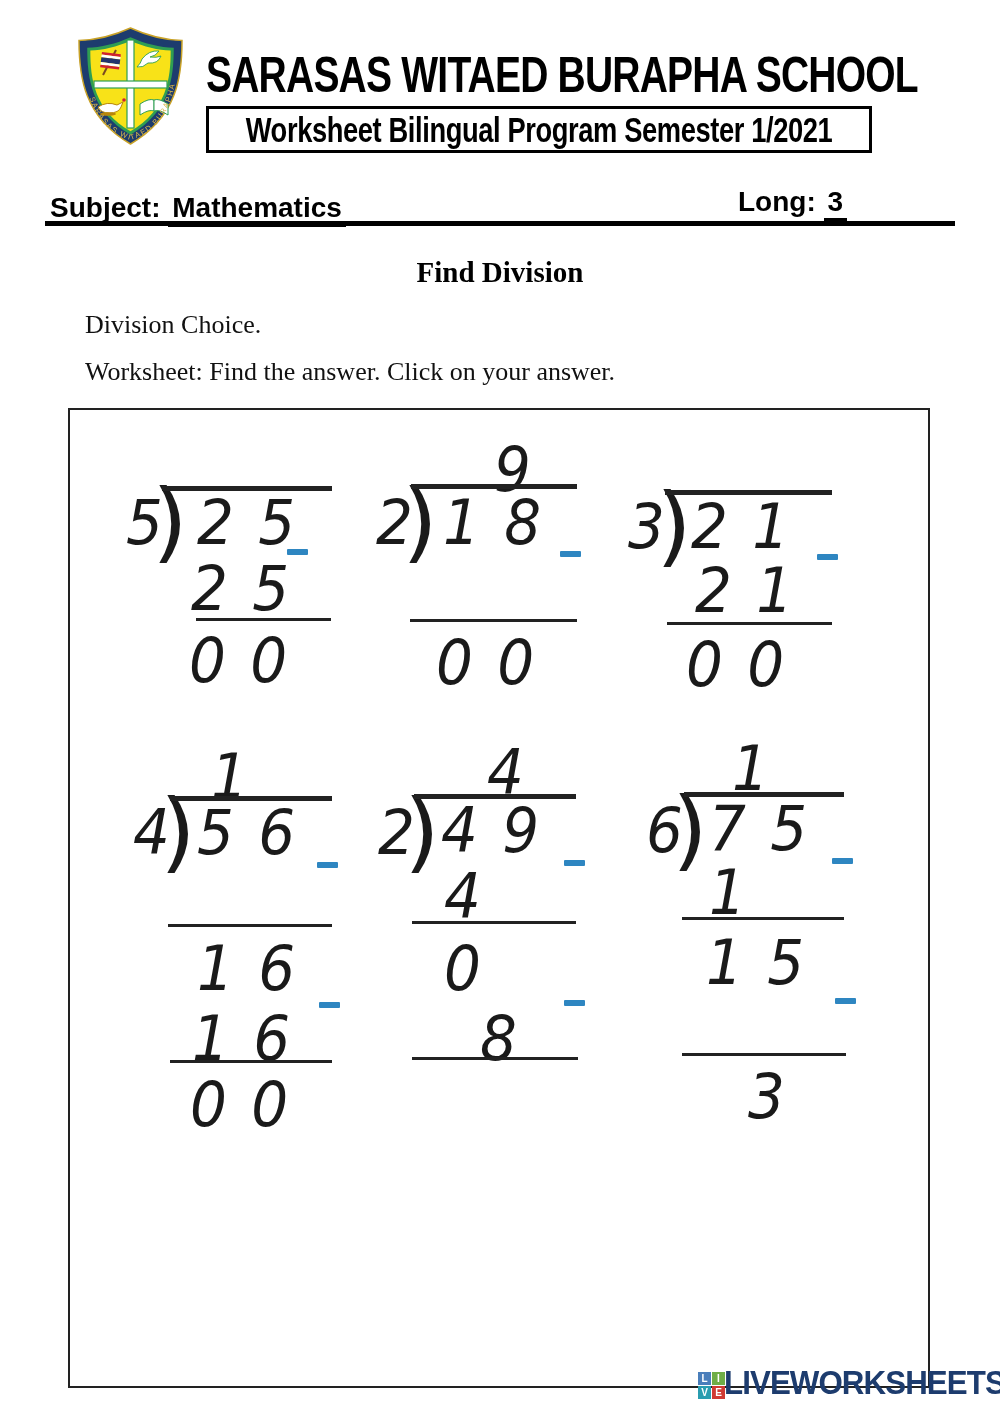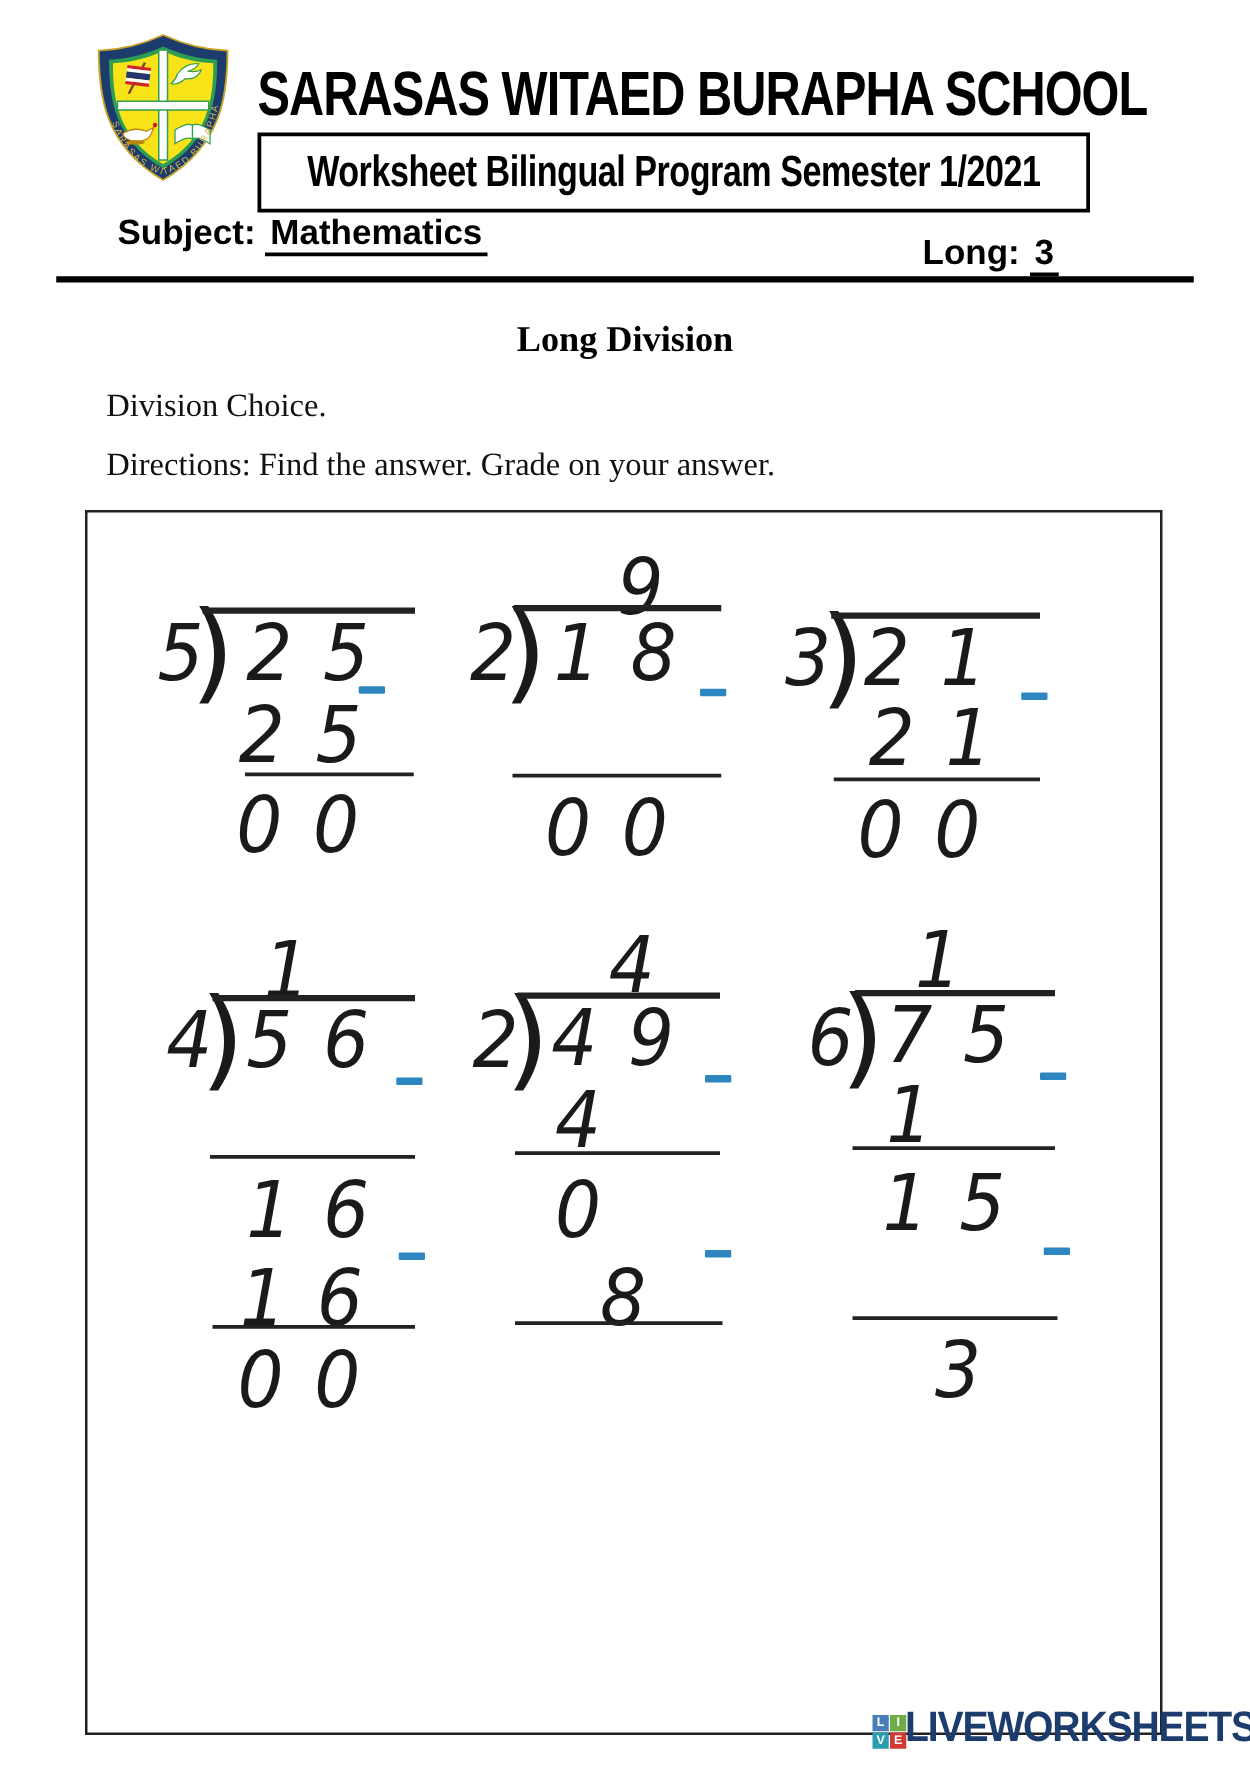--- a/index.html
+++ b/index.html
@@ -13,29 +13,29 @@
     font-family:"Liberation Sans",sans-serif;overflow:hidden;
   }
   
   .crest{position:absolute;left:74px;top:25px;}
   .school-name{
     position:absolute;left:206px;top:50px;white-space:nowrap;
     font-weight:bold;font-size:50px;line-height:50px;color:#000;
     transform:scaleX(0.78);transform-origin:left top;letter-spacing:-1px;
   }
   .banner-box{
-    position:absolute;left:206px;top:106px;width:666px;height:64px;
+    position:absolute;left:206px;top:106px;width:666px;height:47px;
     border:3px solid #000;box-sizing:border-box;
     display:flex;align-items:center;justify-content:center;
   }
   .banner-text{
     font-weight:bold;font-size:35px;white-space:nowrap;color:#000;
     transform:scaleX(0.78);letter-spacing:-0.5px;
   }
-  .subject-line{position:absolute;left:50px;top:170px;font-weight:bold;font-size:28px;color:#000;white-space:nowrap;margin-left:44px;}
+  .subject-line{position:absolute;left:50px;top:192px;font-weight:bold;font-size:28px;color:#000;white-space:nowrap;}
   .grade-line{position:absolute;left:738px;top:186px;font-weight:bold;font-size:28px;color:#000;white-space:nowrap;}
   .u-line{border-bottom:3px solid #000;padding:0 4px 1px 4px;}
   .thick-rule{position:absolute;left:45px;top:221px;width:910px;height:5px;background:#000;}
   
   .doc-title{
     position:absolute;left:0;top:256px;width:1000px;text-align:center;
     font-family:"Liberation Serif",serif;font-weight:bold;font-size:29px;color:#000;
   }
   .intro-line1{position:absolute;left:85px;top:310px;font-family:"Liberation Serif",serif;font-size:26px;color:#111;}
   .intro-line2{position:absolute;left:85px;top:357px;font-family:"Liberation Serif",serif;font-size:26px;color:#111;}
@@ -110,23 +110,23 @@
 
   <div class="school-name">SARASAS WITAED BURAPHA SCHOOL</div>
   <div class="banner-box">
     <span class="banner-text">Worksheet Bilingual Program Semester 1/2021</span>
   </div>
 
   <div class="subject-line"><span>Subject:</span> <span class="u-line">Mathematics</span></div>
   <div class="grade-line"><span>Long:</span> <span class="u-line">3</span></div>
   <div class="thick-rule"></div>
 
-  <div class="doc-title">Long Division</div>
+  <div class="doc-title">Find Division</div>
   <div class="intro-line1">Division Choice.</div>
-  <div class="intro-line2">Directions: Find the answer. Grade on your answer.</div>
+  <div class="intro-line2">Worksheet: Find the answer. Click on your answer.</div>
 
   <div class="work-box"></div>
 
   <div>
     <div class="num" style="left:126px;top:491px;">5</div>
     <div class="paren" style="left:152px;top:478px;">)</div>
     <div class="bar" style="left:162px;top:486px;width:170px;"></div>
     <div class="num" style="left:197px;top:491px;">2 5</div>
     <div class="dash" style="left:287px;top:549px;"></div>
     <div class="num" style="left:191px;top:557px;">2 5</div>

